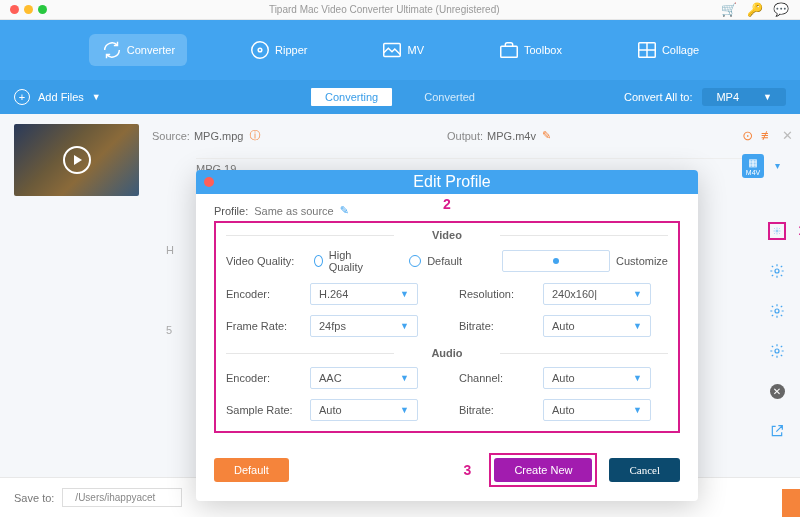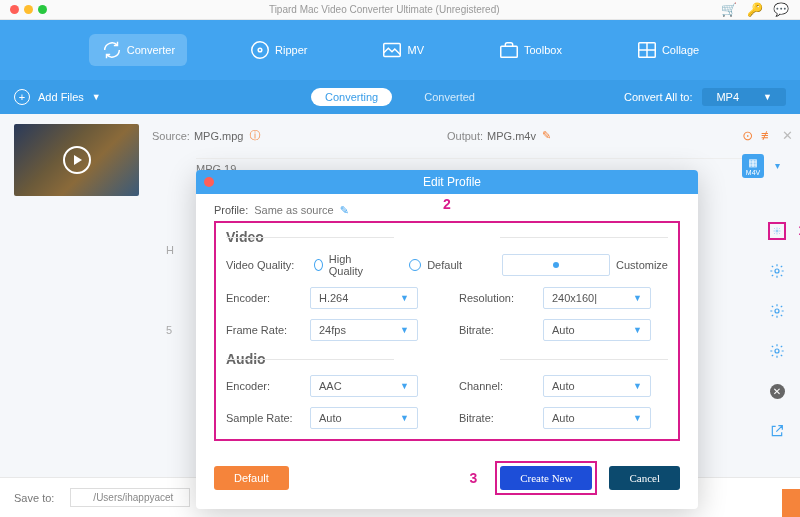--- a/index.html
+++ b/index.html
@@ -15,21 +15,21 @@
 .topnav { height: 60px; background: #42a4f0; display: flex; justify-content: center; align-items: center; gap: 50px; }
 .navitem { display: flex; flex-direction: row; align-items: center; color: #fff; font-size: 11px; gap: 4px; padding: 5px 12px; border-radius: 6px; cursor: pointer; }
 .navitem.active { background: #69b8f4; }
 .navicon { width: 22px; height: 22px; display: flex; align-items: center; justify-content: center; }
 .navicon svg { stroke: #fff; fill: none; stroke-width: 1.6; }
 
 .toolbar { height: 34px; background: linear-gradient(#3a9de8,#3a9de8); display: flex; align-items: center; padding: 0 14px; color: #fff; font-size: 11px; }
 .addfiles { display: flex; align-items: center; gap: 8px; cursor: pointer; }
 .plus-circ { width: 16px; height: 16px; border: 1.4px solid #fff; border-radius: 50%; display: flex; align-items: center; justify-content: center; font-size: 11px; }
 .tabs { margin-left: auto; margin-right: auto; display: flex; align-items: center; gap: 18px; position: absolute; left: 50%; transform: translateX(-50%); }
-.tab { padding: 3px 14px; border-radius: 9px; cursor: pointer; color: #d5ebfb; }
+.tab { padding: 3px 14px; border-radius: 1px; cursor: pointer; color: #d5ebfb; }
 .tab.active { background: #fff; color: #3a9de8; }
 .convall { margin-left: auto; display: flex; align-items: center; gap: 10px; }
 .fmtsel { background: #2f8dd3; padding: 3px 14px; border-radius: 3px; display: flex; align-items: center; gap: 24px; cursor: pointer; }
 
 .main { position: relative; display: flex; height: 403px; }
 .thumb { width: 125px; height: 72px; margin: 10px 0 0 14px; background: linear-gradient(135deg,#2a3a5a 0%,#6b5a3a 40%,#8a6a3a 60%,#3a5a7a 100%); border-radius: 2px; display: flex; align-items: center; justify-content: center; }
 .play { width: 28px; height: 28px; border: 2px solid #fff; border-radius: 50%; display: flex; align-items: center; justify-content: center; }
 .play::after { content: ''; border-left: 8px solid #fff; border-top: 5px solid transparent; border-bottom: 5px solid transparent; margin-left: 3px; }
 .srcbar { position: absolute; top: 14px; left: 152px; right: 7px; font-size: 11px; color: #888; display: flex; align-items: center; }
 .srcbar span.lbl { color: #888; }
@@ -44,52 +44,52 @@
 .fmtcaret { position:absolute; top:46px; right:20px; color:#42a4f0; font-size:10px;}
 
 .sideicons { position: absolute; right: 14px; top: 108px; display: flex; flex-direction: column; gap: 22px; align-items: center; }
 .sideicons .ic { width: 18px; height: 18px; display:flex; align-items:center; justify-content:center; cursor:pointer; }
 .sideicons svg { stroke: #42a4f0; fill: none; stroke-width: 1.8; }
 .gearbox { border: 2.5px solid #d81b8c; padding: 3px; }
 .badge1 { position: absolute; right: -6px; top: 108px; color: #d81b8c; font-weight: bold; font-size: 14px; }
 .darkcirc { width: 15px; height:15px; background:#666; border-radius:50%; color:#fff; font-size:10px; display:flex; align-items:center; justify-content:center;}
 
 .savebar { position: absolute; bottom: 0; left: 0; right:0; height: 40px; background: #fff; border-top: 1px solid #e8e8e8; display: flex; align-items: center; padding: 0 14px; font-size: 11px; color: #777; }
-.savepath { border: 1px solid #ddd; padding: 3px 22px; margin-left: 16px; color: #888; font-size: 10px; background:#fff; width:120px; overflow:hidden; white-space:nowrap;}
+.savepath { border: 1px solid #ddd; padding: 3px 12px; margin-left: 8px; color: #888; font-size: 10px; background:#fff; width:120px; overflow:hidden; white-space:nowrap;}
 .orangeblk { position:absolute; right:0; bottom:0; width:18px; height:28px; background:#f5843b;}
 
 
 .dialog { position: absolute; top: 170px; left: 196px; width: 502px; background: #fff; border-radius: 4px; box-shadow: 0 6px 30px rgba(0,0,0,0.2); z-index: 50; }
 .dlg-head { height: 24px; background: #42a4f0; display: flex; align-items: center; padding: 0 8px; border-radius: 4px 4px 0 0; }
 .dlg-head .reddot { width: 10px; height: 10px; background: #ff5f57; border-radius: 50%; }
-.dlg-head .dlgtitle { flex:1; text-align:center; color:#fff; font-size:12px; }
+.dlg-head .dlgtitle { flex:1; text-align:center; color:#fff; font-size:16px; }
 .badge2 { position:absolute; top: 26px; left: 50%; transform:translateX(-50%); color:#d81b8c; font-weight:bold; font-size:14px; }
 .dlg-body { padding: 10px 18px 14px; }
-.profile-line { font-size: 11px; color: #555; display:flex; align-items:flex-start; gap:6px; margin-bottom:4px;}
+.profile-line { font-size: 11px; color: #555; display:flex; align-items:center; gap:6px; margin-bottom:4px;}
 .profile-line .pencil { color:#42a4f0; font-size:11px;}
 .pinkbox { border: 2.5px solid #d81b8c; padding: 4px 10px 10px; }
-.sect-title { font-size: 14px; color: #666; font-weight: 600; margin: 2px 0 8px; position:relative;}
+.sect-title { text-align: center; font-size: 11px; color: #666; font-weight: 600; margin: 2px 0 8px; position:relative;}
 .sect-title::before, .sect-title::after { content:''; position:absolute; top:50%; width: 38%; border-top:1px solid #e6e6e6;}
 .sect-title::before{left:0;} .sect-title::after{right:0;}
 .row { display: flex; align-items: center; margin-bottom: 10px; font-size: 11px; color: #555; }
 .row .lab { width: 88px; }
 .radios { display: flex; gap: 40px; flex:1; }
 .radio { display: flex; align-items: center; gap: 6px; cursor:pointer; }
 .rcircle { width: 12px; height: 12px; border: 1.4px solid #42a4f0; border-radius: 50%; display:flex; align-items:center; justify-content:center;}
 .rcircle.sel::after{content:''; width:6px; height:6px; background:#42a4f0; border-radius:50%;}
 .sel { width: 108px; height: 22px; border: 1px solid #c9ddf2; border-radius: 2px; display: flex; align-items: center; padding: 0 8px; font-size: 11px; color: #555; position: relative; cursor: pointer; background:#fff;}
 .sel .caret { margin-left: auto; color: #42a4f0; font-size: 9px; }
 .pair { display: flex; gap: 24px; margin-bottom: 10px; }
 .pair .half { display: flex; align-items: center; flex:1;}
 .pair .half .lab { width: 84px; font-size:11px; color:#555;}
 .dlg-foot { display: flex; align-items: center; padding: 6px 18px 14px; gap: 12px;}
 .btn { padding: 6px 20px; border-radius: 3px; font-size: 11px; cursor: pointer; color:#fff; }
 .btn-def { background: #f5843b; }
 .btn-cancel { background: #0c4a6e; font-family: Liberation Serif, serif; }
-.btn-create { background: #1d4ed8; font-family: Liberation Serif, serif; }
+.btn-create { background: #a21caf; }
 .createwrap { border: 2.5px solid #d81b8c; padding: 3px; display:inline-block;}
 .badge3 { color:#d81b8c; font-weight:bold; font-size:14px; margin-left:auto; margin-right:6px;}
 </style>
 </head>
 <body>
 
 <div class="titlebar">
   <div class="traffic">
     <span class="dot-red"></span>
     <span class="dot-yellow"></span>

